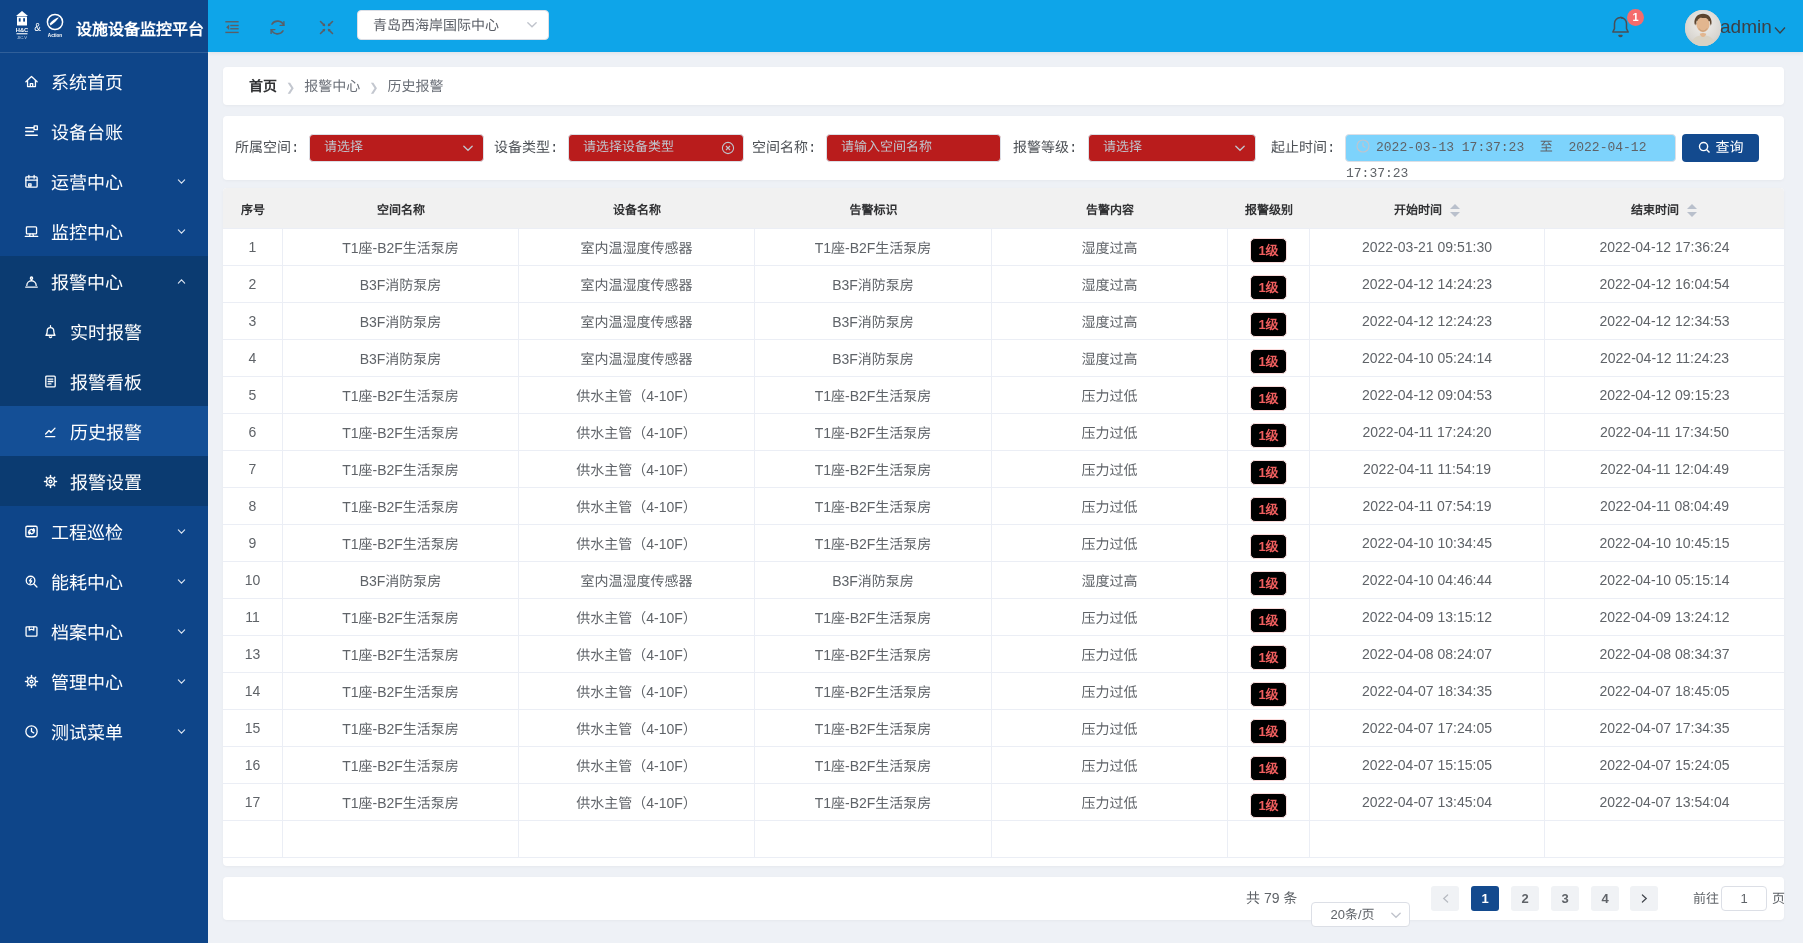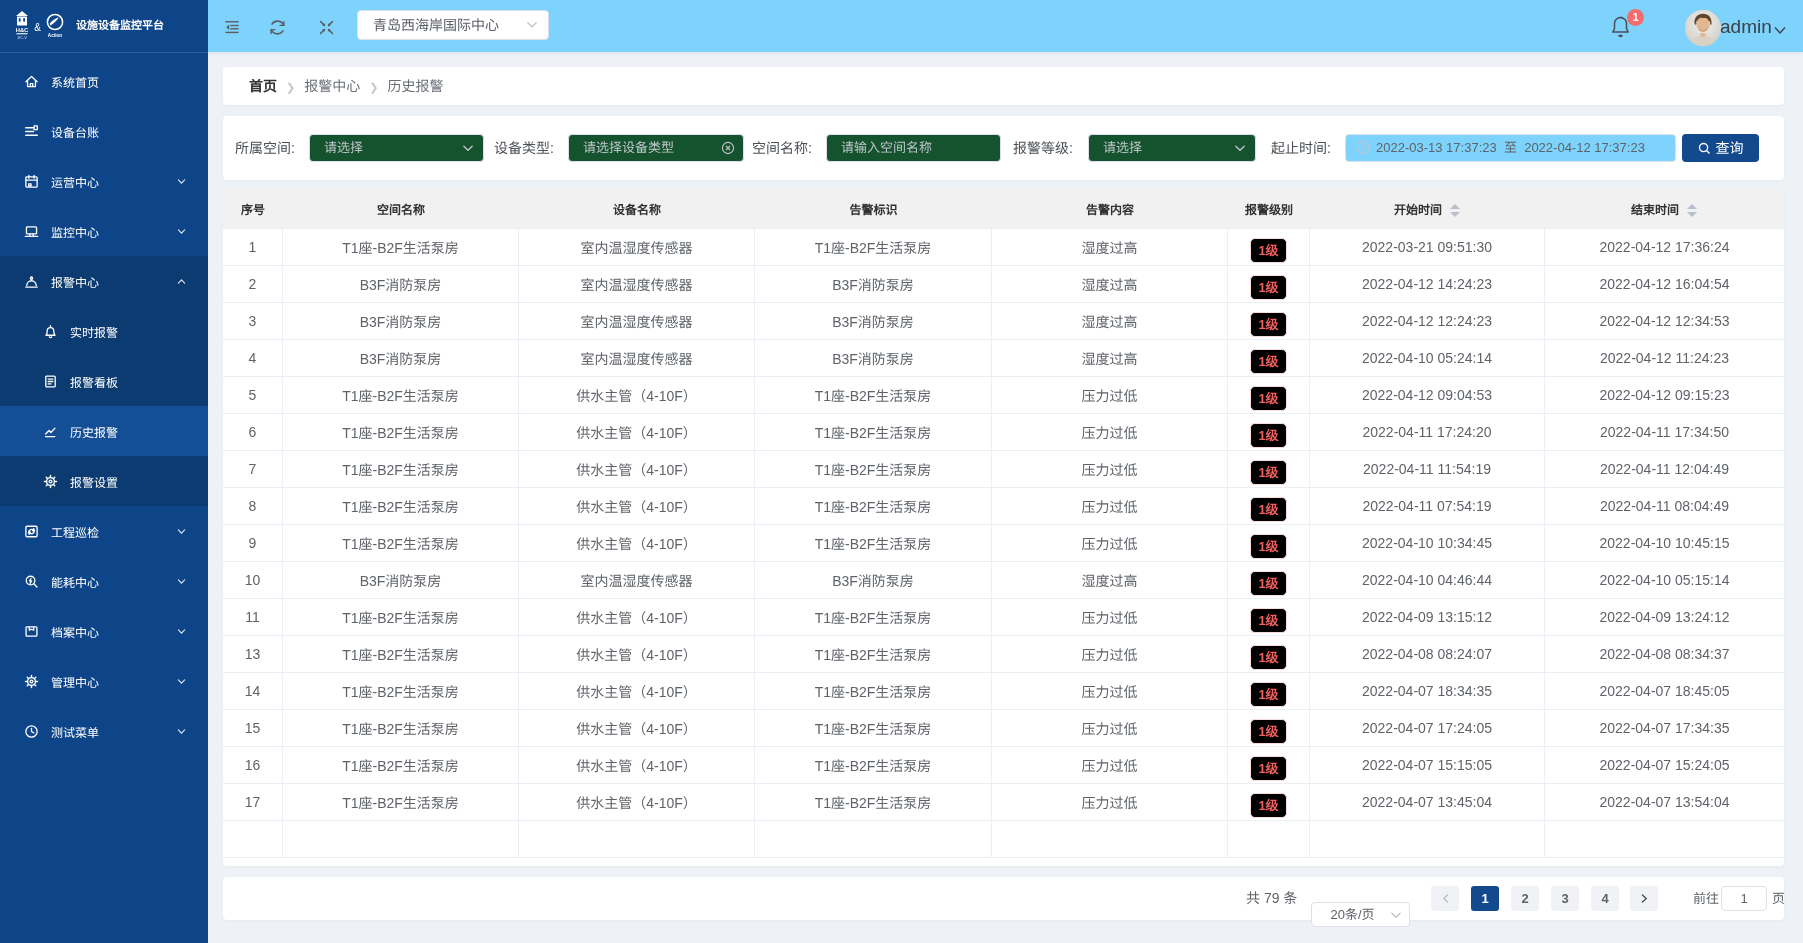--- a/index.html
+++ b/index.html
@@ -2,52 +2,52 @@
 <html lang="zh-CN"><head>
 <meta charset="UTF-8">
 <title>设施设备监控平台</title>
 <style>
 *{margin:0;padding:0;box-sizing:border-box;}
 html,body{width:1803px;height:943px;overflow:hidden;}
 body{font-family:"Liberation Sans",sans-serif;background:#eef1f6;position:relative;font-size:14px;}
 
 .sidebar{position:absolute;left:0;top:0;width:208px;height:943px;background:#0e4589;z-index:5;}
 .logo{height:53px;position:relative;border-bottom:1px solid rgba(255,255,255,0.14);}
-.logo .t{position:absolute;left:76px;top:16px;color:#fff;font-size:11px;font-weight:bold;white-space:nowrap;}
+.logo .t{position:absolute;left:76px;top:16px;color:#fff;font-size:16px;font-weight:bold;white-space:nowrap;}
 .logo svg.lg{position:absolute;left:6px;top:6px;}
 .menu{padding-top:3px;}
-.mi{height:50px;display:flex;align-items:center;color:#fff;font-size:12px;position:relative;}
+.mi{height:50px;display:flex;align-items:center;color:#fff;font-size:18px;position:relative;}
 .mi .ic{width:15px;height:15px;margin-left:24px;flex:none;}
 .mi .tx{margin-left:12px;white-space:nowrap;}
 .mi .ar{position:absolute;right:22px;top:50%;margin-top:-4px;width:9px;height:9px;}
 .subwrap{background:#0b3b71;}
 .mi.sub .ic{margin-left:43px;}
 .mi.active{background:#144f96;}
 svg.wic{stroke:#fff;fill:none;stroke-width:1.4;stroke-linecap:round;stroke-linejoin:round;display:block;width:100%;height:100%;}
 svg.war{stroke:#d9e2ef;fill:none;stroke-width:1.3;stroke-linecap:round;display:block;width:100%;height:100%;}
 
-.tophd{position:absolute;left:208px;top:0;width:1595px;height:52px;background:#7dd3fc;box-shadow:0 1px 4px rgba(0,21,41,.08);z-index:4;}
+.tophd{position:absolute;left:208px;top:0;width:1595px;height:52px;background:#0ea5e9;box-shadow:0 1px 4px rgba(0,21,41,.08);z-index:4;}
 .hic{position:absolute;top:19px;width:16px;height:16px;}
 .hsel{position:absolute;left:149px;top:10px;width:192px;height:30px;border:1px solid #dcdfe6;border-radius:4px;color:#5a5e66;font-size:14px;line-height:28px;padding-left:15px;background:#fff;}
 .hsel .chv{position:absolute;right:11px;top:10px;width:10px;height:8px;}
 .bell{position:absolute;left:1403px;top:15px;width:19px;height:23px;}
 .badge{position:absolute;left:1419px;top:9px;min-width:17px;height:17px;border-radius:9px;background:#f56c6c;color:#fff;font-size:11px;line-height:17px;text-align:center;font-weight:bold;}
 .avatar{position:absolute;left:1477px;top:10px;width:36px;height:36px;border-radius:50%;overflow:hidden;background:#cfcfc9;}
 .uname{position:absolute;left:1512px;top:16px;font-size:19px;color:#3c3f45;}
 .uchv{position:absolute;left:1566px;top:22px;width:12px;height:9px;}
 
 .card{position:absolute;left:223px;width:1561px;background:#fff;border-radius:4px;box-shadow:0 1px 3px rgba(0,0,0,0.04);}
 .crumbs{top:67px;height:38px;line-height:38px;padding-left:26px;font-size:14px;}
 .crumbs b{color:#303133;font-weight:bold;}
 .crumbs span.gt{color:#c3c7cf;margin:0 9px;font-size:11px;}
 .crumbs span.g{color:#6a6f77;}
 
-.filter{top:116px;height:64px;}
+.filter{top:116px;height:64px;font-family:Liberation Mono, monospace;}
 .flabel{position:absolute;top:0;height:64px;line-height:64px;color:#4d5156;font-size:14px;}
-.fbox{position:absolute;top:18px;height:28px;border:1px solid #dcdfe6;border-radius:4px;background:#14532d;color:#c0c4cc;font-size:13px;line-height:26px;padding-left:14px;}
+.fbox{position:absolute;top:18px;height:28px;border:1px solid #dcdfe6;border-radius:4px;background:#b91c1c;color:#c0c4cc;font-size:13px;line-height:26px;padding-left:14px;}
 .fbox .chv{position:absolute;right:10px;top:10px;width:10px;height:7px;}
 .fbox .chv svg,.fbox .cx svg,.hsel .chv svg,.psel .chv svg{display:block;}
 .fbox .cx{position:absolute;right:8px;top:6px;width:14px;height:14px;}
 .dateio{position:absolute;top:18px;height:28px;border:1px solid #dcdfe6;border-radius:4px;background:#7dd3fc;color:#5f6368;font-size:13px;line-height:26px;}
 .btn{position:absolute;left:1459px;top:18px;width:77px;height:28px;background:#134a8e;border-radius:4px;color:#fff;font-size:14px;text-align:center;line-height:28px;}
 </style>
 </head>
 <body>
 <style>
 

